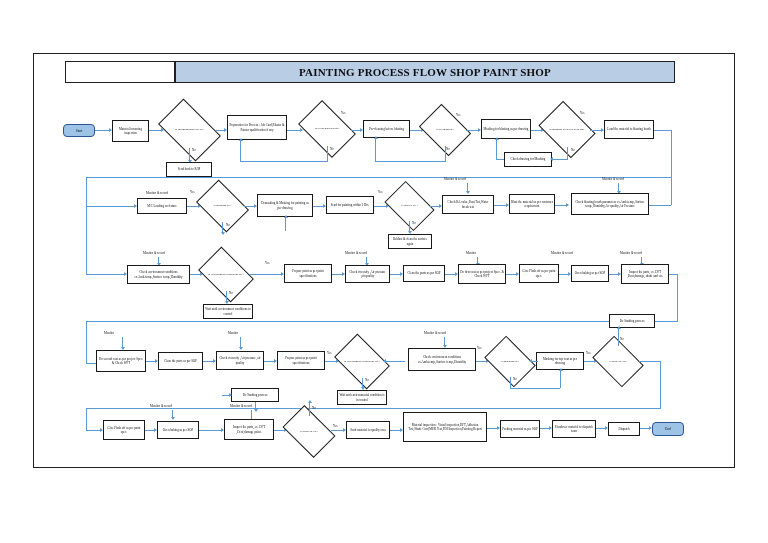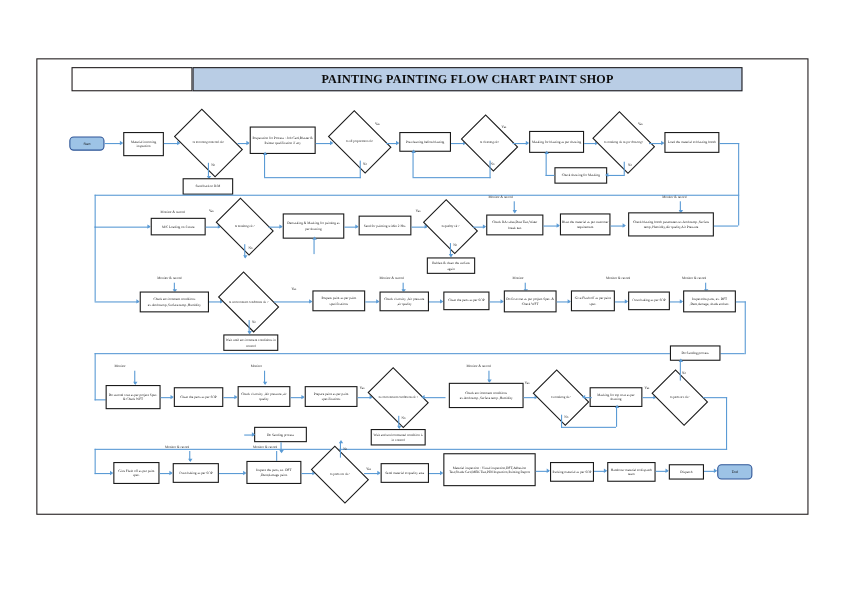--- a/index.html
+++ b/index.html
@@ -68,21 +68,21 @@
 </style>
 </head>
 <body>
 
 <div id="canvas">
 
   <div class="page-frame"></div>
 
   <div class="title-bar">
     <div class="title-left"></div>
-    <div class="title-right">PAINTING PAINTING FLOW CHART PAINT SHOP</div>
+    <div class="title-right">PAINTING PROCESS FLOW SHOP PAINT SHOP</div>
   </div>
 
   <div class="node term" style="left:63px;top:124px;width:32px;height:13px;">Start</div>
   <div class="ln lnh" style="left:95px;top:130px;width:16px;"></div>
   <div class="arr arr-r" style="left:109px;top:127.5px;"></div>
 
   <div class="node proc" style="left:112px;top:120px;width:37px;height:22px;">Material incoming inspection</div>
   <div class="ln lnh" style="left:149px;top:130px;width:14px;"></div>
   <div class="arr arr-r" style="left:161px;top:127.5px;"></div>
 

